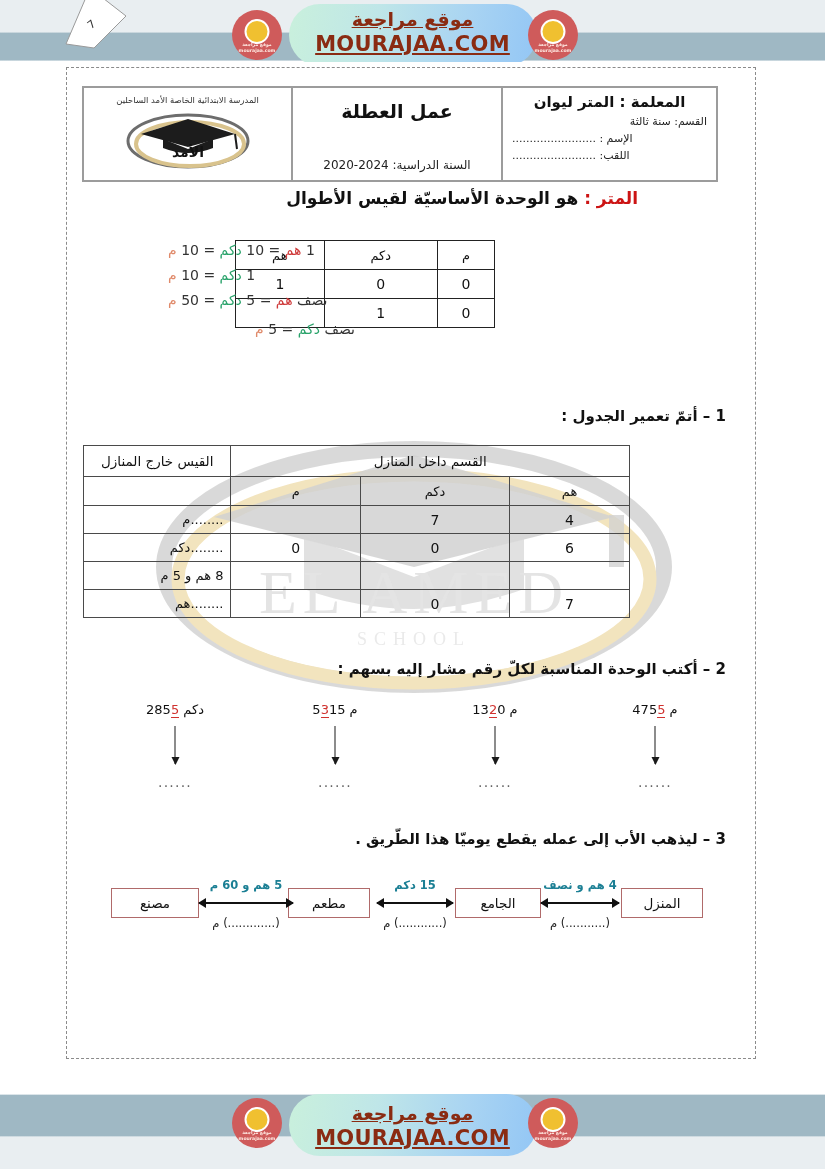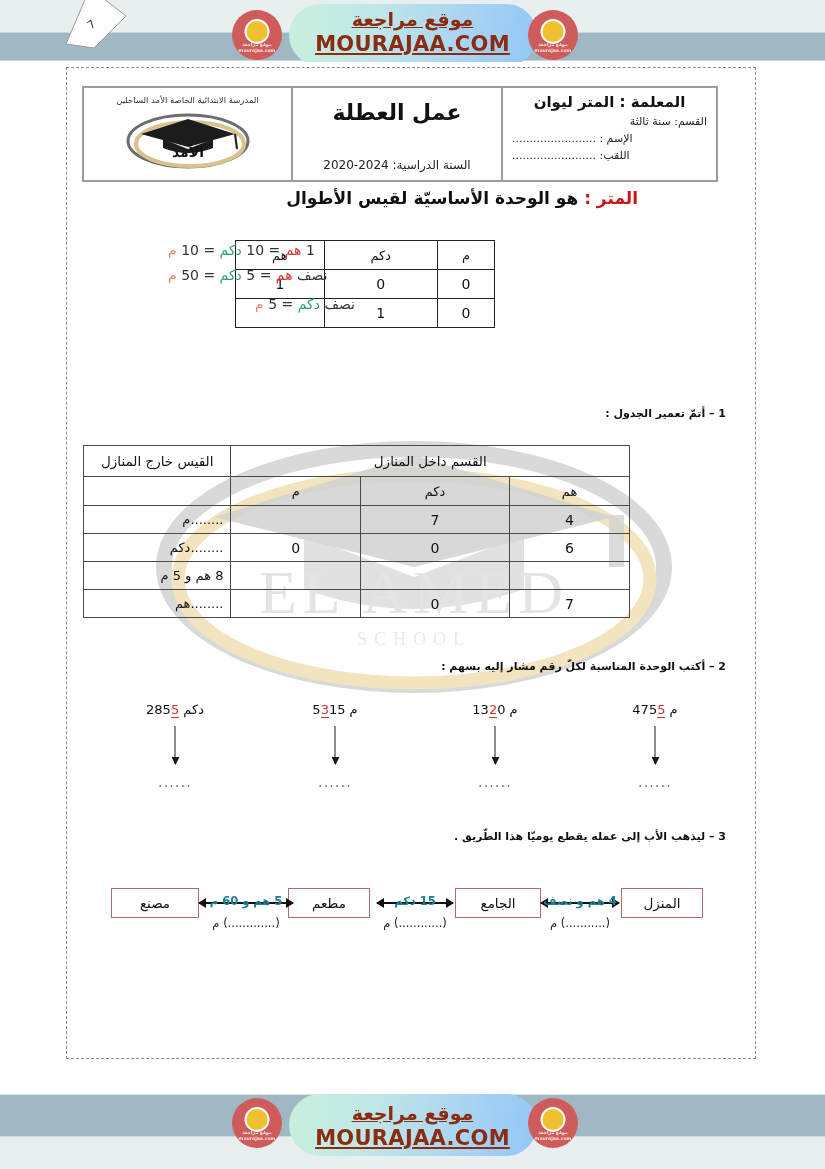--- a/index.html
+++ b/index.html
@@ -89,21 +89,21 @@
   .teacher{
     font-size:15px;font-weight:bold;color:#111;text-align:center;
     letter-spacing:-.2px;
   }
   .hdr-line{font-size:11px;color:#222;margin-top:4px;text-align:right;}
   .hdr-line.dots{text-align:left;direction:rtl;}
   .dots-fill{letter-spacing:1px;}
 
   .doc-title{
     position:absolute;left:0;right:0;top:12px;text-align:center;
-    font-size:22px;font-weight:bold;color:#111;
+    font-size:19px;font-weight:bold;color:#111;
   }
   .doc-year{
     position:absolute;left:0;right:0;bottom:8px;text-align:center;
     font-size:12px;color:#222;
   }
   .school-name{
     position:absolute;left:0;right:0;top:7px;text-align:center;
     font-size:8.5px;color:#333;
   }
   .logo-wrap{position:absolute;left:50%;transform:translateX(-50%);top:20px;}
@@ -134,21 +134,21 @@
     direction:rtl;text-align:left;
   }
   .conv-line{font-size:14px;color:#333;margin-bottom:9px;white-space:nowrap;}
   .conv-line.indent{margin-right:0;text-align:left;}
   .conv-line.last{margin-top:13px;text-align:center;padding-left:14px;}
 
   
   .ex-head{
     position:absolute;right:0;width:632px;left:46px;
     text-align:right;direction:rtl;
-    font-size:11px;font-weight:bold;color:#111;
+    font-size:15px;font-weight:bold;color:#111;
   }
   #ex1-head{top:345px;padding-right:62px;}
   #ex2-head{top:598px;padding-right:62px;}
   #ex3-head{top:768px;padding-right:62px;}
 
   
   .t1{
     position:absolute;left:47px;top:383px;width:547px;
     border-collapse:collapse;direction:rtl;font-size:14px;background:rgba(255,255,255,0);
   }
@@ -192,21 +192,21 @@
     content:"";position:absolute;left:-1px;top:-4px;
     border-top:5px solid transparent;border-bottom:5px solid transparent;
     border-right:8px solid #111;
   }
   .seg::after{
     content:"";position:absolute;right:-1px;top:-4px;
     border-top:5px solid transparent;border-bottom:5px solid transparent;
     border-left:8px solid #111;
   }
   .seg-label{
-    position:absolute;top:24px;text-align:center;
+    position:absolute;top:8px;text-align:center;
     font-size:11.5px;font-weight:bold;color:#1b7f94;direction:rtl;white-space:nowrap;
   }
   .seg-blank{
     position:absolute;top:46px;text-align:center;
     font-size:11.5px;color:#222;direction:rtl;white-space:nowrap;
   }
 
   
   .fold{position:absolute;left:24px;bottom:10px;width:80px;height:70px;}
   .fold-num{
@@ -308,20 +308,21 @@
       <tr>
         <td>0</td>
         <td>1</td>
         <td></td>
       </tr>
     </tbody>
       </table>
 
     <div class="conv-lines">
       <div class="conv-line" id="conv-line-0"><span>1 </span><span class="u-hm">هم</span><span> = 10 </span><span class="u-dkm">دكم</span><span> = 10 </span><span class="u-m">م</span></div>
+      <div class="conv-line indent" id="conv-line-1"><span>1 </span><span class="u-dkm">دكم</span><span> = 10 </span><span class="u-m">م</span></div>
       <div class="conv-line" id="conv-line-2"><span>نصف </span><span class="u-hm">هم</span><span> = 5 </span><span class="u-dkm">دكم</span><span> = 50 </span><span class="u-m">م</span></div>
       <div class="conv-line last" id="conv-line-3"><span>نصف </span><span class="u-dkm">دكم</span><span> = 5 </span><span class="u-m">م</span></div>
     </div>
 
     <div class="ex-head" id="ex1-head">1 – أتمّ تعمير الجدول :</div>
 
     <table class="t1">
       <tbody>
           <tr>
         <td class="grp" colspan="3">القسم داخل المنازل</td>

